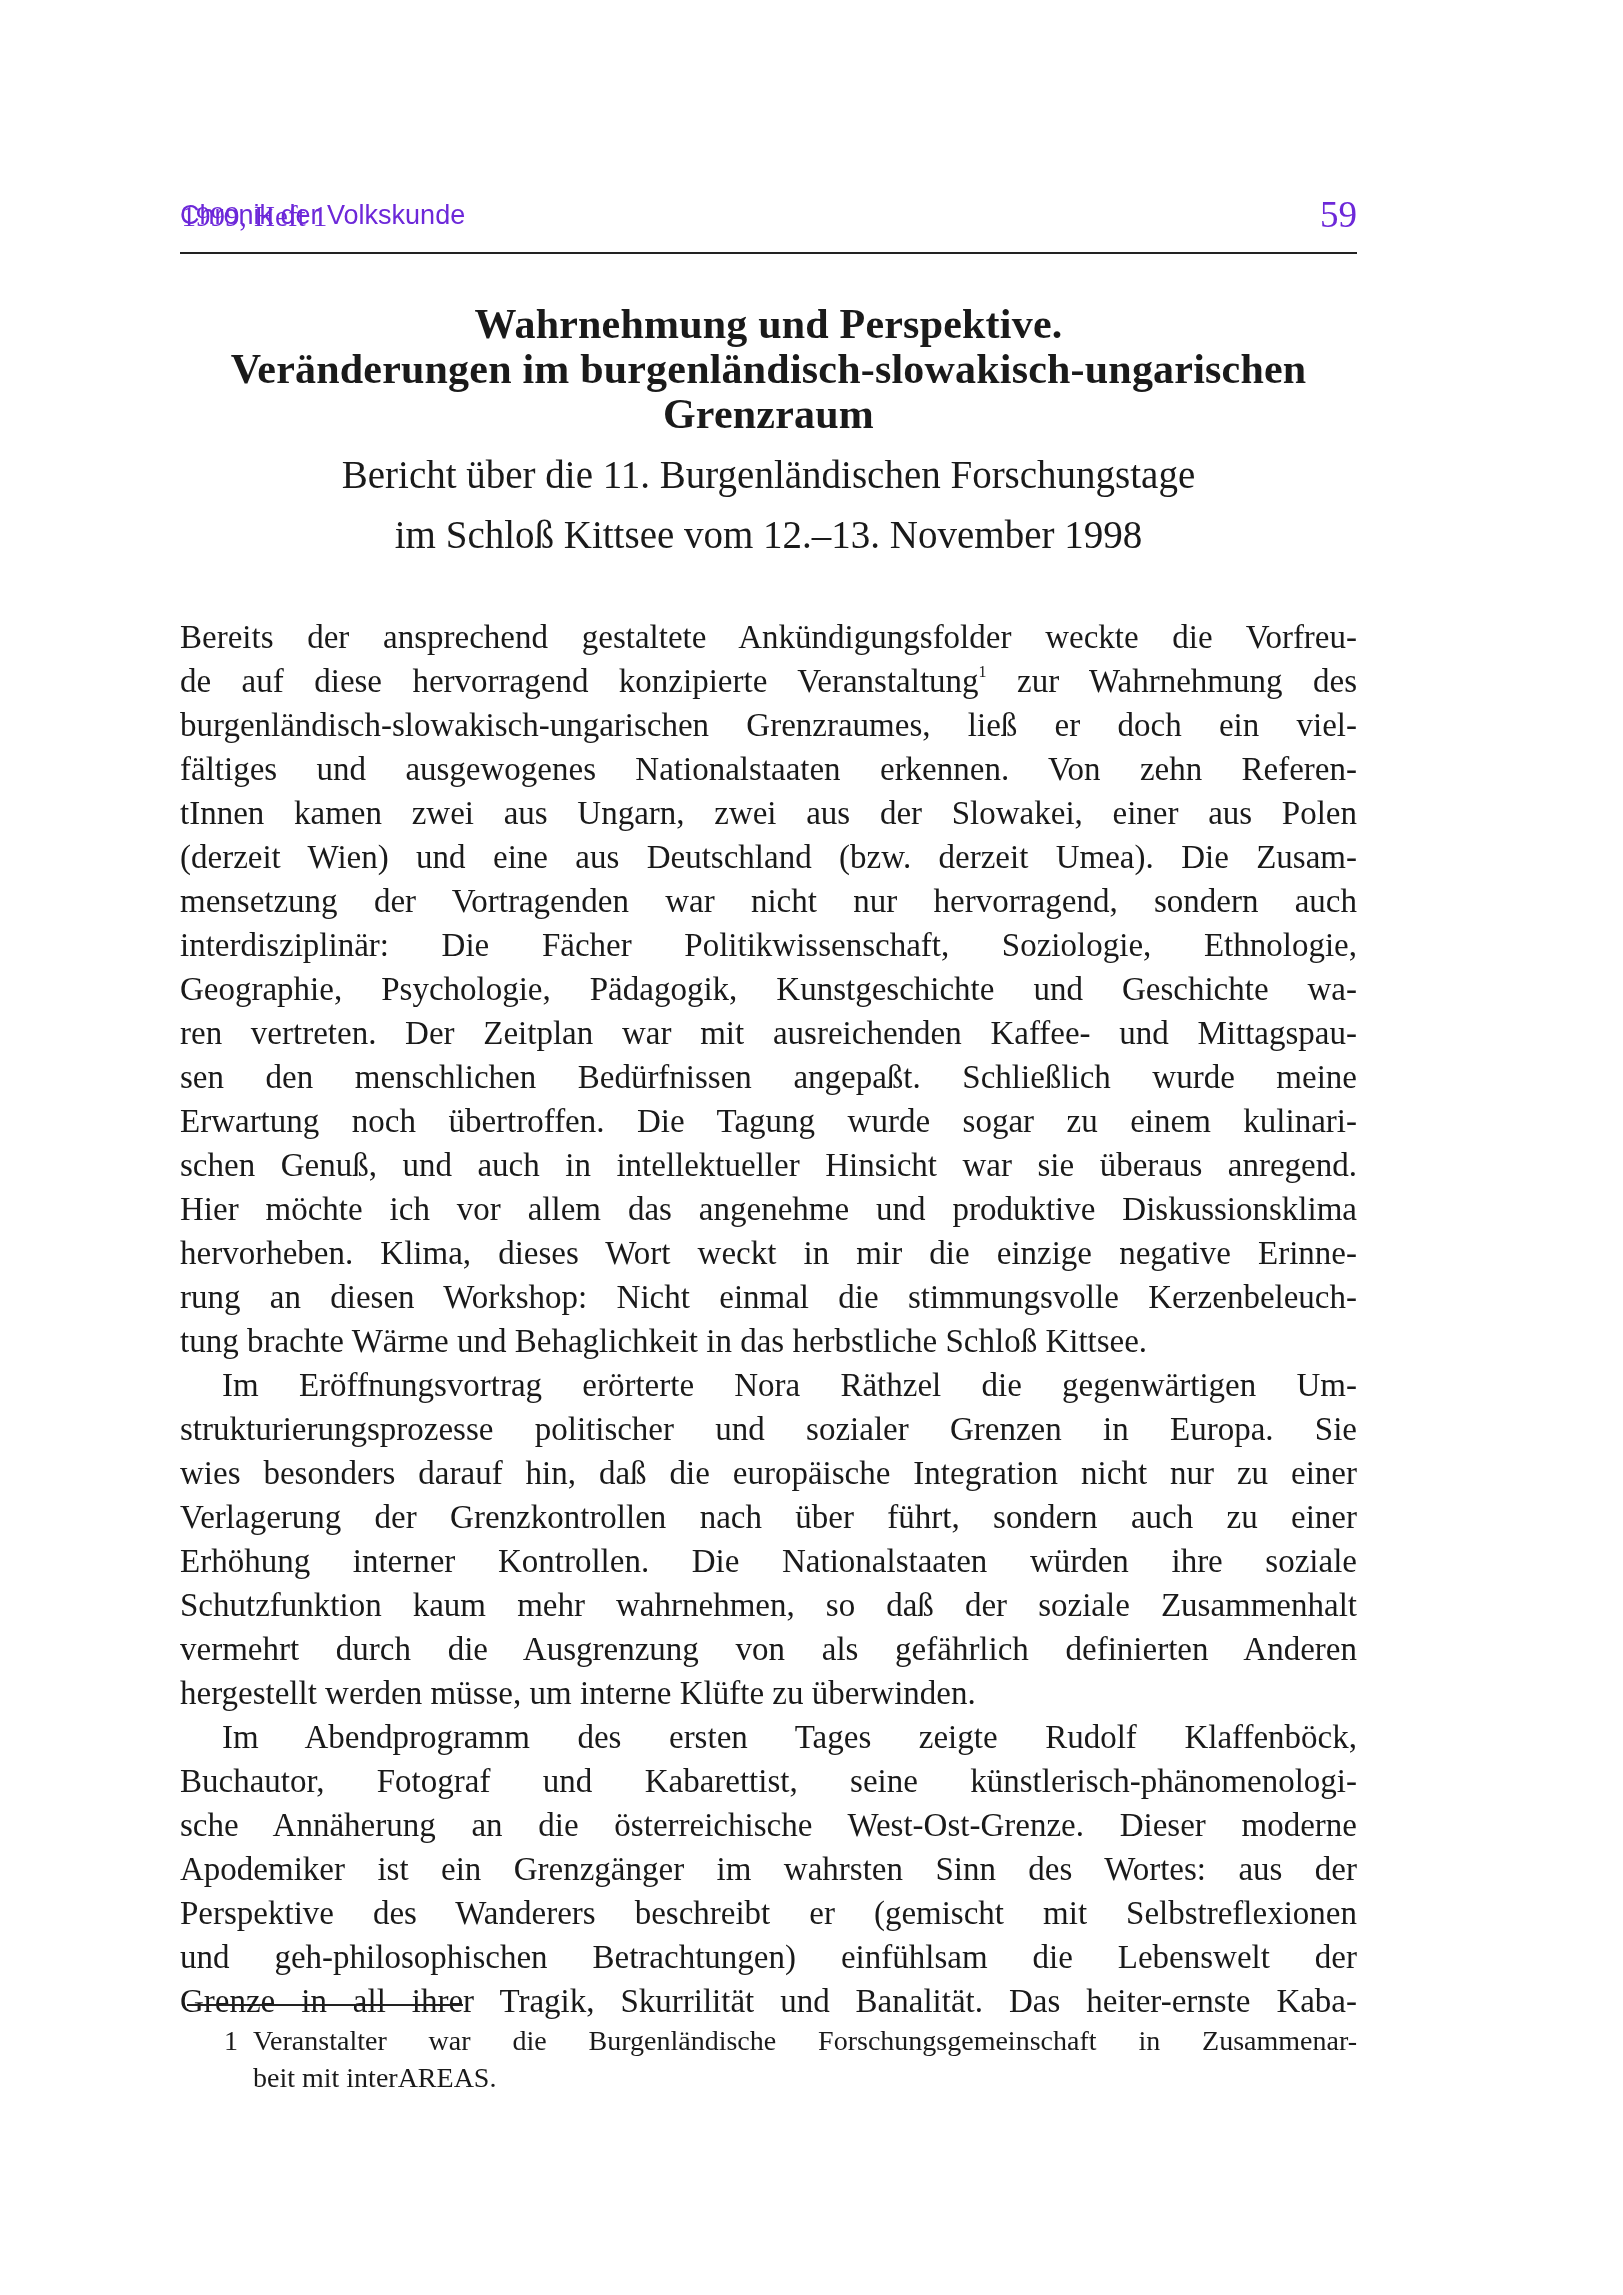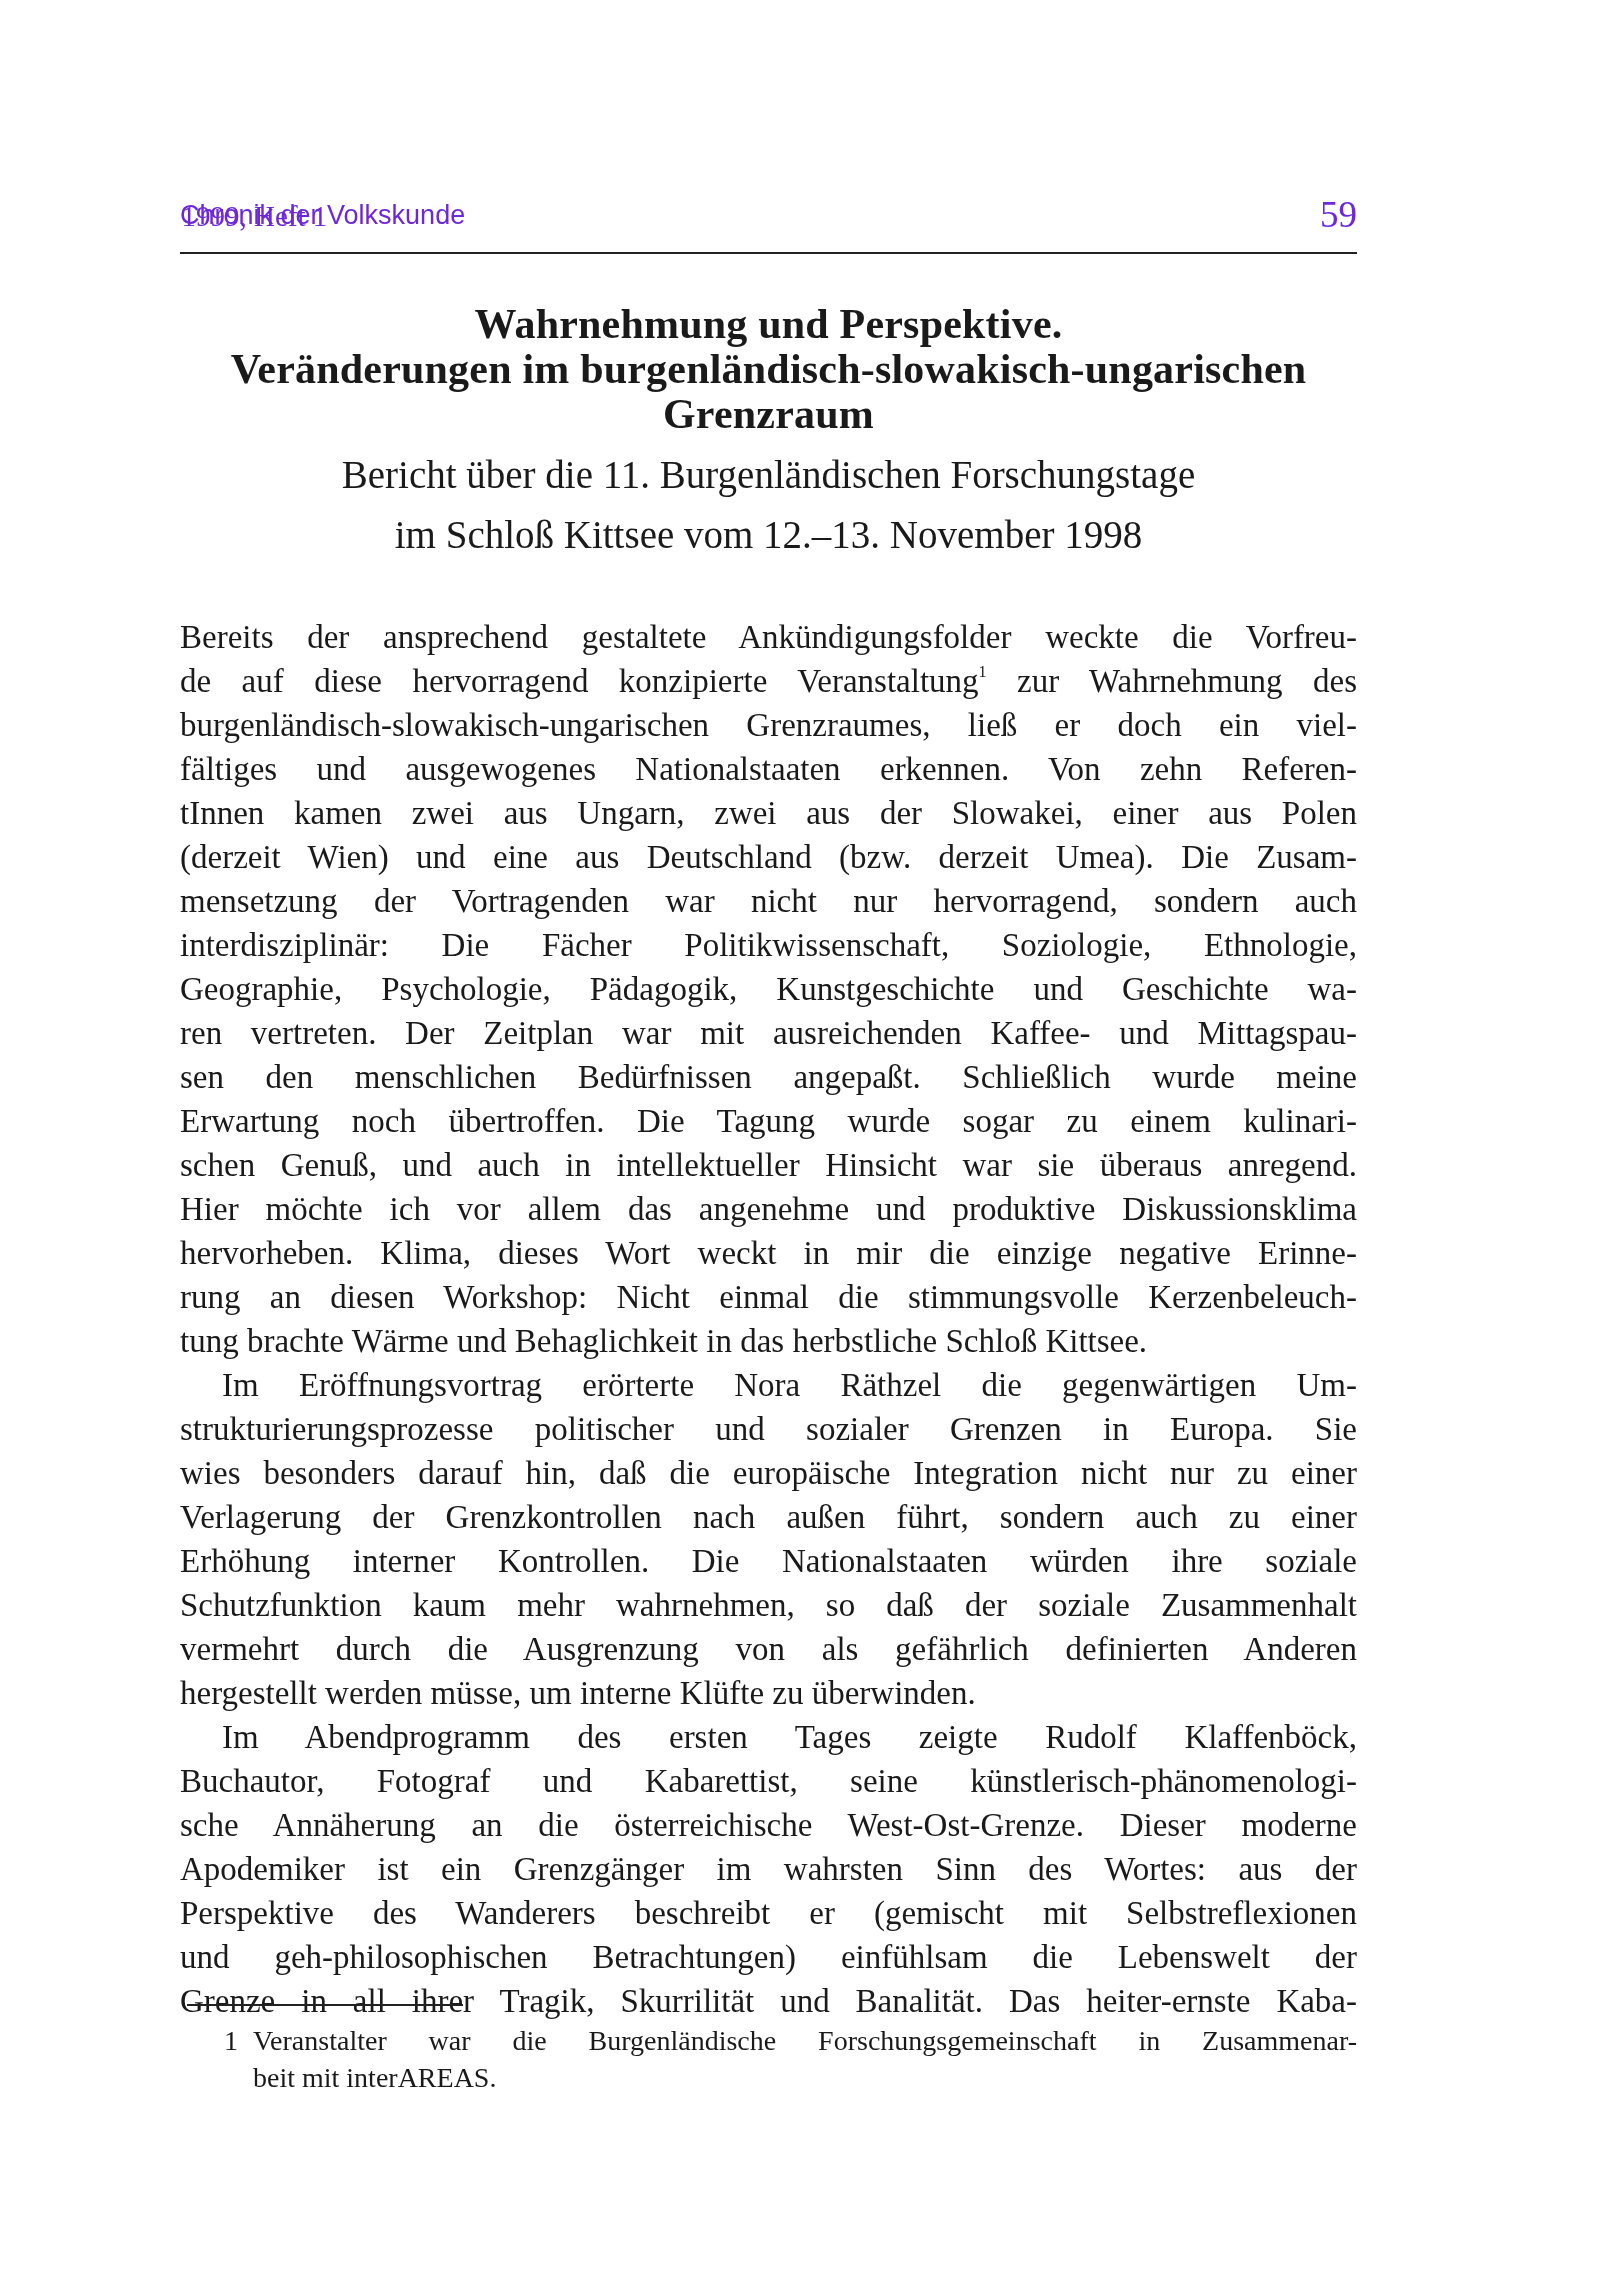--- a/index.html
+++ b/index.html
@@ -129,21 +129,21 @@
     <span class="line">sen den menschlichen Bedürfnissen angepaßt. Schließlich wurde meine</span>
     <span class="line">Erwartung noch übertroffen. Die Tagung wurde sogar zu einem kulinari-</span>
     <span class="line">schen Genuß, und auch in intellektueller Hinsicht war sie überaus anregend.</span>
     <span class="line">Hier möchte ich vor allem das angenehme und produktive Diskussionsklima</span>
     <span class="line">hervorheben. Klima, dieses Wort weckt in mir die einzige negative Erinne-</span>
     <span class="line">rung an diesen Workshop: Nicht einmal die stimmungsvolle Kerzenbeleuch-</span>
     <span class="line last">tung brachte Wärme und Behaglichkeit in das herbstliche Schloß Kittsee.</span>
     <span class="line indent">Im Eröffnungsvortrag erörterte Nora Räthzel die gegenwärtigen Um-</span>
     <span class="line">strukturierungsprozesse politischer und sozialer Grenzen in Europa. Sie</span>
     <span class="line">wies besonders darauf hin, daß die europäische Integration nicht nur zu einer</span>
-    <span class="line">Verlagerung der Grenzkontrollen nach außen führt, sondern auch zu einer</span>
+    <span class="line">Verlagerung der Grenzkontrollen nach über führt, sondern auch zu einer</span>
     <span class="line">Erhöhung interner Kontrollen. Die Nationalstaaten würden ihre soziale</span>
     <span class="line">Schutzfunktion kaum mehr wahrnehmen, so daß der soziale Zusammenhalt</span>
     <span class="line">vermehrt durch die Ausgrenzung von als gefährlich definierten Anderen</span>
     <span class="line last">hergestellt werden müsse, um interne Klüfte zu überwinden.</span>
     <span class="line indent">Im Abendprogramm des ersten Tages zeigte Rudolf Klaffenböck,</span>
     <span class="line">Buchautor, Fotograf und Kabarettist, seine künstlerisch-phänomenologi-</span>
     <span class="line">sche Annäherung an die österreichische West-Ost-Grenze. Dieser moderne</span>
     <span class="line">Apodemiker ist ein Grenzgänger im wahrsten Sinn des Wortes: aus der</span>
     <span class="line">Perspektive des Wanderers beschreibt er (gemischt mit Selbstreflexionen</span>
     <span class="line">und geh-philosophischen Betrachtungen) einfühlsam die Lebenswelt der</span>

